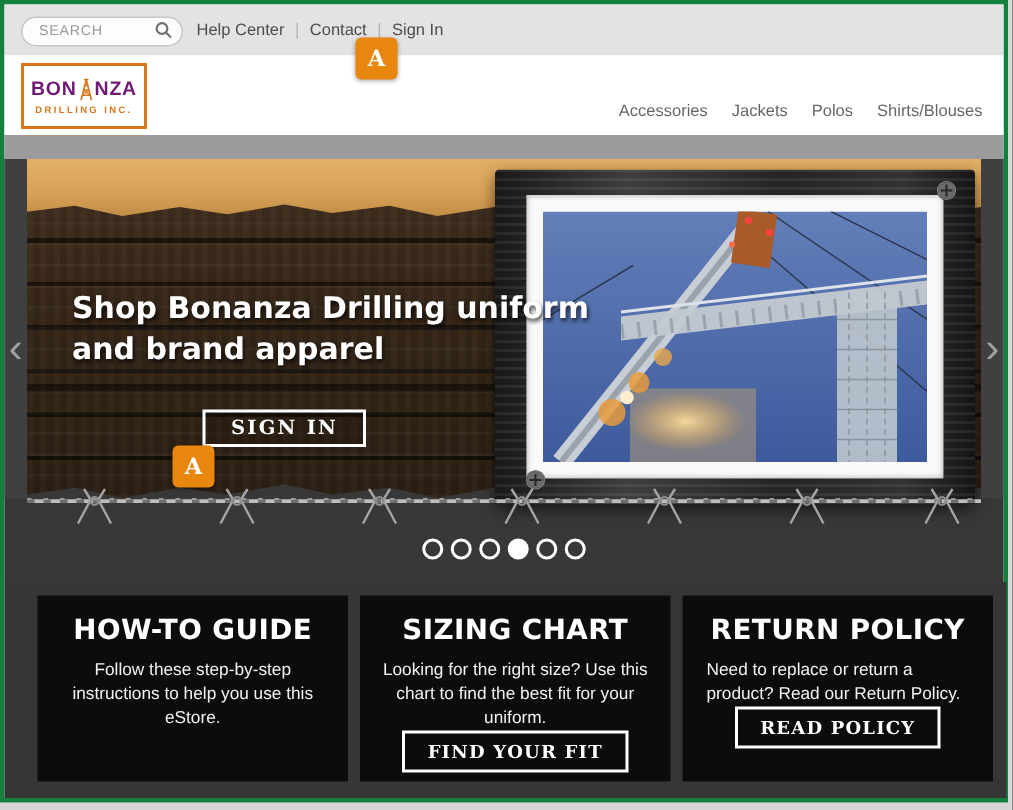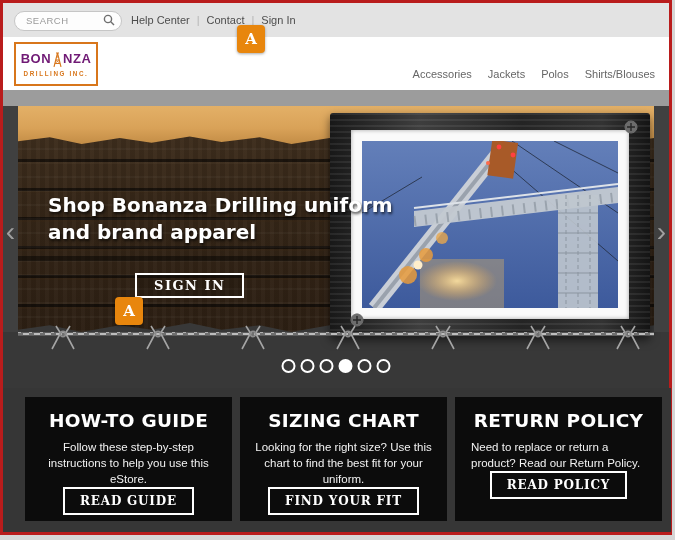--- a/index.html
+++ b/index.html
@@ -1,17 +1,17 @@
 <!DOCTYPE html>
 <html><head>
 <meta charset="utf-8">
 <style>
   html,body{margin:0;padding:0;}
   body{width:675px;height:540px;overflow:hidden;background:#d6d6d6;font-family:"Liberation Sans",sans-serif;}
-  .page{position:absolute;left:0;top:0;width:672px;height:535px;border:3px solid #b91c1c;box-sizing:border-box;background:#fff;}
+  .page{position:absolute;left:0;top:0;width:672px;height:535px;border:3px solid #15803d;box-sizing:border-box;background:#fff;}
   .content{position:absolute;inset:0;width:666px;height:529px;}
 
   
   .topbar{position:absolute;left:0;top:0;width:666px;height:34px;background:#e3e3e3;}
   .search-wrap{position:absolute;left:11px;top:7px;width:108px;height:20px;}
   .search-input{width:100%;height:100%;box-sizing:border-box;border:1px solid #c6c6c6;border-radius:10px;background:#fdfdfd;
     padding:0 24px 0 11px;font-size:9.5px;letter-spacing:.5px;color:#555;font-family:"Liberation Sans",sans-serif;outline:none;}
   .search-input::placeholder{color:#9a9a9a;}
   .mag{position:absolute;right:7px;top:4px;width:12px;height:12px;}
   .toplinks{position:absolute;left:128px;top:0;height:34px;display:flex;align-items:center;gap:7px;font-size:11px;color:#4d4d4d;}
@@ -242,21 +242,20 @@
       <span class="dot"></span>
       <span class="dot"></span>
     </div>
   </div>
 
   <div class="bottom">
     <div class="cards">
       <div class="card">
         <div class="card-title">HOW-TO GUIDE</div>
         <div class="card-body">Follow these step-by-step instructions to help you use this eStore.</div>
-        <button class="card-btn">READ GUIDE</button>
       </div>
       <div class="card">
         <div class="card-title">SIZING CHART</div>
         <div class="card-body">Looking for the right size? Use this chart to find the best fit for your uniform.</div>
         <button class="card-btn">FIND YOUR FIT</button>
       </div>
       <div class="card">
         <div class="card-title">RETURN POLICY</div>
         <div class="card-body leftish">Need to replace or return a product? Read our Return Policy.</div>
         <button class="card-btn">READ POLICY</button>

